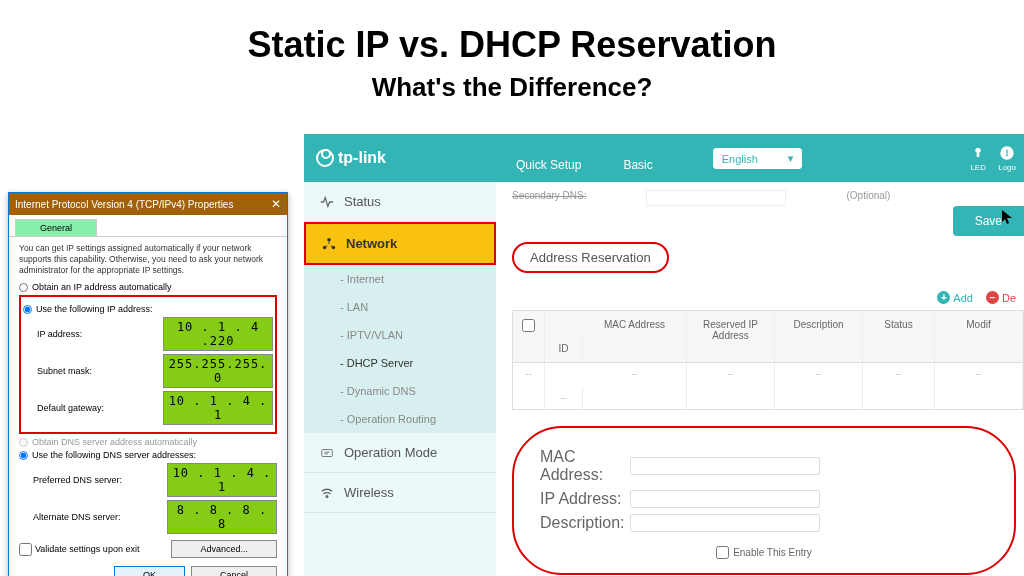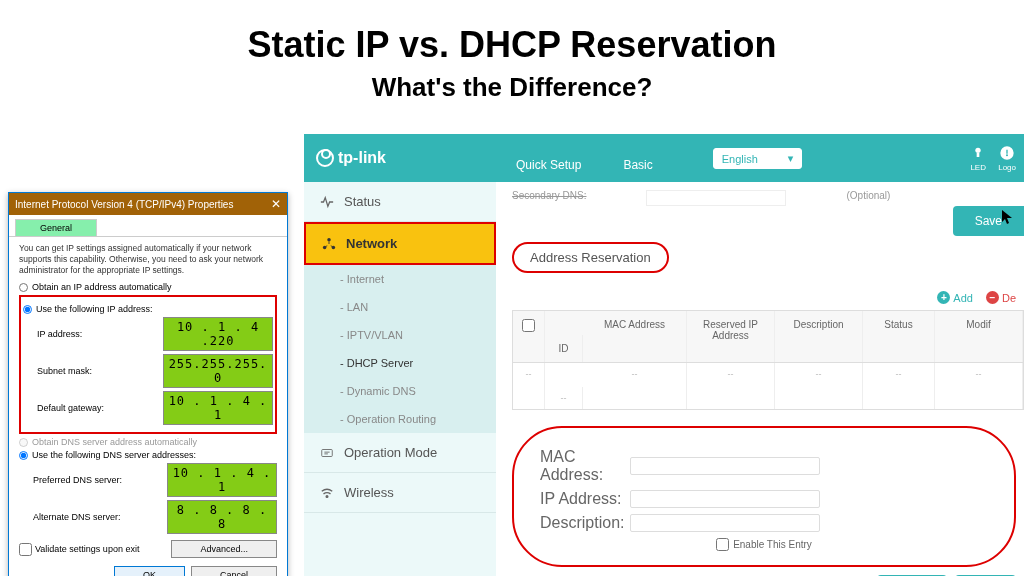--- a/index.html
+++ b/index.html
@@ -74,21 +74,21 @@
 .res-cell.c-desc { width: 88px; }
 .res-cell.c-status { width: 72px; }
 .res-cell.c-mod { flex: 1; }
 .res-empty { display: flex; }
 .res-empty .res-cell { color: #bbb; font-size: 9px; padding: 6px 4px; }
 
 .form-area { border: 2px solid #d00; border-radius: 50px; padding: 14px 26px; margin: 16px 8px 8px 0; }
 .form-row { display: flex; align-items: center; margin: 6px 0; }
 .form-lbl { width: 90px; font-size: 16px; color: #666; }
 .form-inp { border: 1px solid #ddd; border-radius: 2px; padding: 4px 6px; width: 190px; height: 18px; font-size: 10px; }
-.form-check { display: flex; align-items: center; gap: 4px; font-size: 10px; color: #666; justify-content: center; margin-top: 6px; }
+.form-check { display: flex; align-items: center; gap: 4px; font-size: 10px; color: #666; justify-content: center; margin-top: 14px; }
 .form-btns { display: flex; justify-content: flex-end; gap: 8px; margin-top: 8px; padding-right: 8px; }
 .btn { padding: 7px 18px; border-radius: 4px; font-size: 11px; cursor: pointer; border: none; }
 .btn.cancel { background: #33b5b5; color: #fff; }
 .btn.save { background: #33b5b5; color: #fff; }
 
 .cursor { position: absolute; width: 12px; height: 16px; }
 </style>
 </head>
 <body>
 

